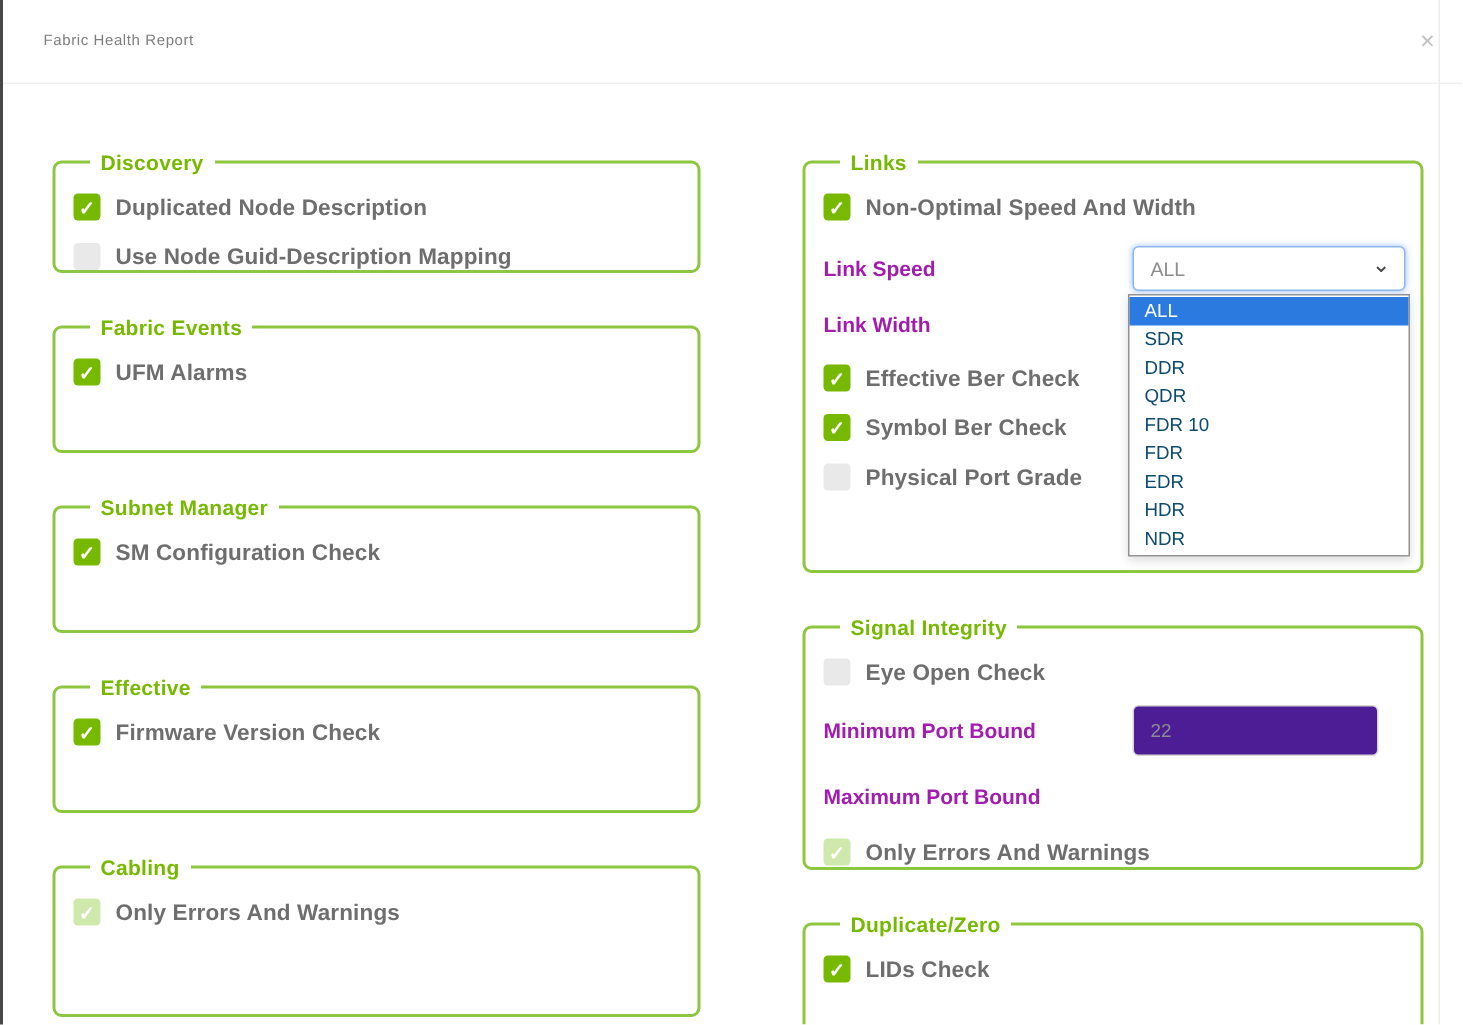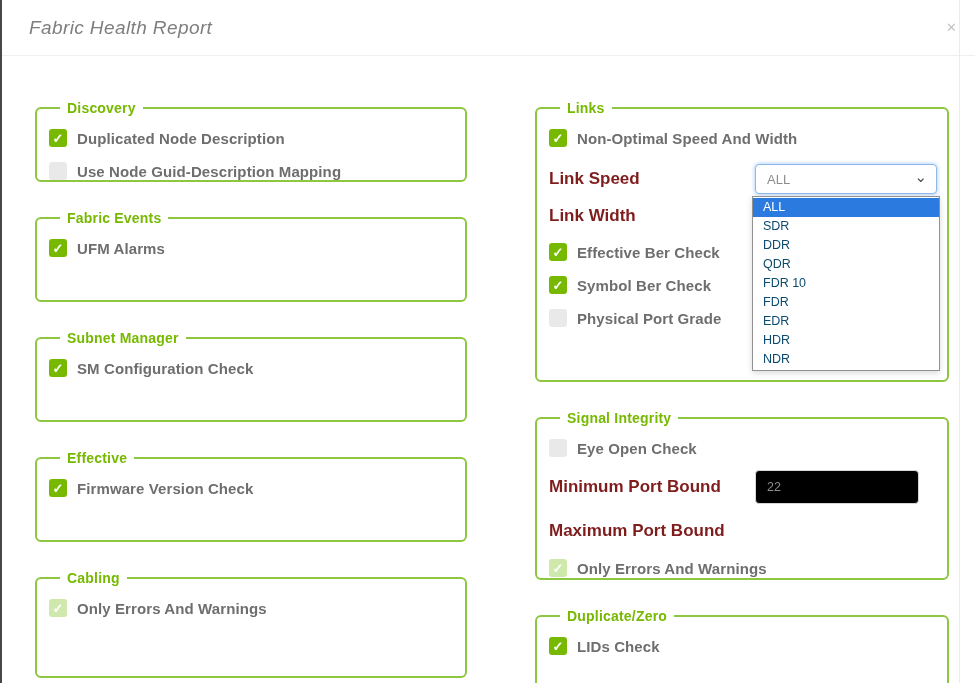--- a/index.html
+++ b/index.html
@@ -5,21 +5,21 @@
   * { margin:0; padding:0; box-sizing:border-box; }
   html,body { width:975px; height:683px; background:#fff; }
   body { font-family:"Liberation Sans", sans-serif; overflow:hidden; }
 
   .dialog { position:relative; width:975px; height:683px; background:#fff;
             border-left:2px solid #474747; overflow:hidden; }
   .edge-line { position:absolute; top:0; bottom:0; left:957px; width:1px; background:#ececec; }
 
   .header { height:56px; display:flex; align-items:center; padding:0 18px 0 27px;
             border-bottom:1px solid #efefef; }
-  .title { font-size:19px; color:#7e7e7e; letter-spacing:.4px;font-style:italic; }
+  .title { font-size:10px; color:#7e7e7e; letter-spacing:.4px; }
   .close { margin-left:auto; color:#c3c3c3; font-size:13px; cursor:pointer; line-height:1; }
 
   .body { display:flex; gap:44px; padding:44px 28px 0 33px; height:627px; overflow:hidden;justify-content:space-between; }
   .col { display:flex; flex-direction:column; }
   .col.left  { width:432px; flex:none; }
   .col.right { width:438px; flex:none;padding-left:24px; }
 
   fieldset.fs { border:2px solid #8dc63f; border-radius:6px; padding:4px 12px 8px 10px;
                 margin:0 0 28px 0; min-inline-size:0; }
   legend { margin-left:13px; padding:0 7px; font-size:14px; font-weight:bold; color:#76b900;
@@ -34,40 +34,40 @@
 
   .row { display:flex; align-items:center; margin:6px 0 9px 2px; min-height:24px; }
   .cb { width:18px; height:18px; border-radius:3px; background:#e9e9e9; flex:none;
         display:flex; align-items:center; justify-content:center; cursor:pointer; }
   .cb.checked { background:#76b900; }
   .cb.checked.disabled { background:#cfe8ab; cursor:default; }
   .tick { color:#fff; font-size:13px; font-weight:bold; line-height:1; }
   .lbl { margin-left:10px; font-size:15px; font-weight:600; color:#6e6e6e; letter-spacing:.1px; }
 
   .form-row { display:flex; align-items:center; margin-left:2px; }
-  .flabel { width:206px; flex:none; font-size:17px; font-weight:600; color:#7f1d1d; }
+  .flabel { width:206px; flex:none; font-size:14px; font-weight:600; color:#a21caf; }
   .row-speed { margin-top:14px; margin-bottom:10px; min-height:30px; }
   .row-width { min-height:24px; margin-bottom:12px; }
   .row-input { margin:10px 0 10px 2px; min-height:34px; }
 
   .select-wrap { position:relative; flex:none; }
   .select { width:182px; height:30px; border:1px solid #8fb8ea; border-radius:4px;
             box-shadow:0 0 4px rgba(77,144,254,.55); display:flex; align-items:center;
             padding:0 9px 0 11px; background:#fff; cursor:pointer; }
   .sel-value { flex:1; font-size:13px; color:#8d8d8d; }
   .chev { color:#4a4a4a; font-size:15px; line-height:0; margin-top:-5px; }
 
   .dropdown { position:absolute; top:32px; left:-3px; width:188px; background:#fff;
               border:1px solid #919191; box-shadow:0 2px 6px rgba(0,0,0,.15);
               z-index:30; padding:1px 0; }
   .opt { height:19px; line-height:19px; padding-left:10px; font-size:12.5px; color:#0c4a6e;
          cursor:pointer; white-space:nowrap; }
   .opt.selected { background:#2a7ae0; color:#fff; }
 
-  .tinput { width:164px; height:34px; background:#000000; border:1px solid #d6d6d6;
+  .tinput { width:164px; height:34px; background:#4c1d95; border:1px solid #d6d6d6;
             border-radius:4px; display:flex; align-items:center; padding-left:11px;
             font-size:12.5px; color:#8d8d8d; }
 </style>
 </head>
 <body>
 
 <div class="dialog">
   <div class="header">
     <span class="title">Fabric Health Report</span>
     <span class="close">✕</span>

